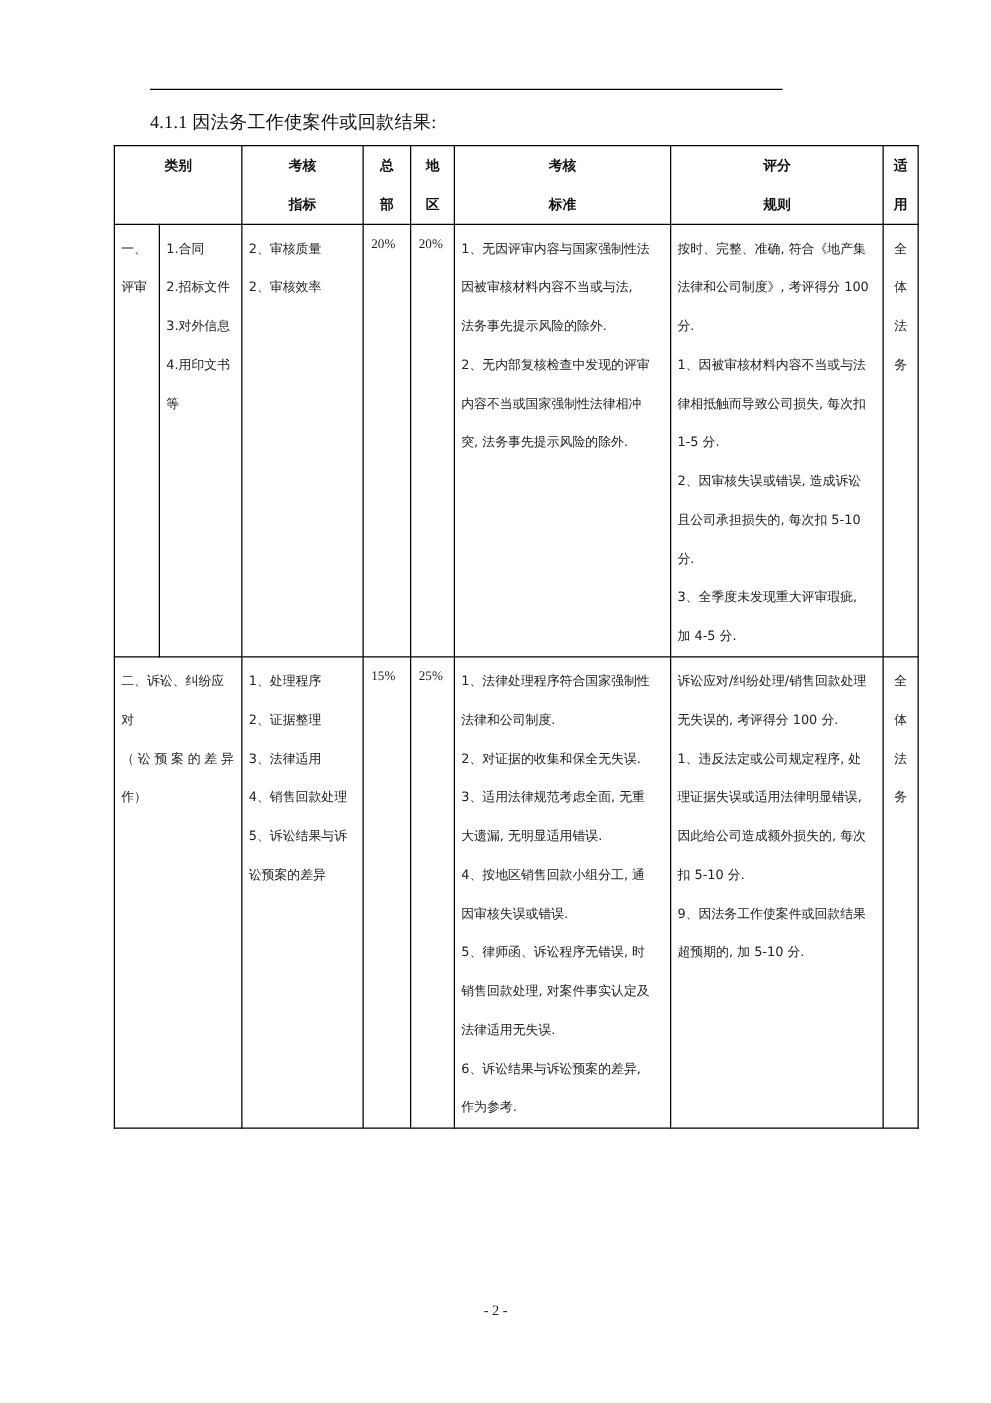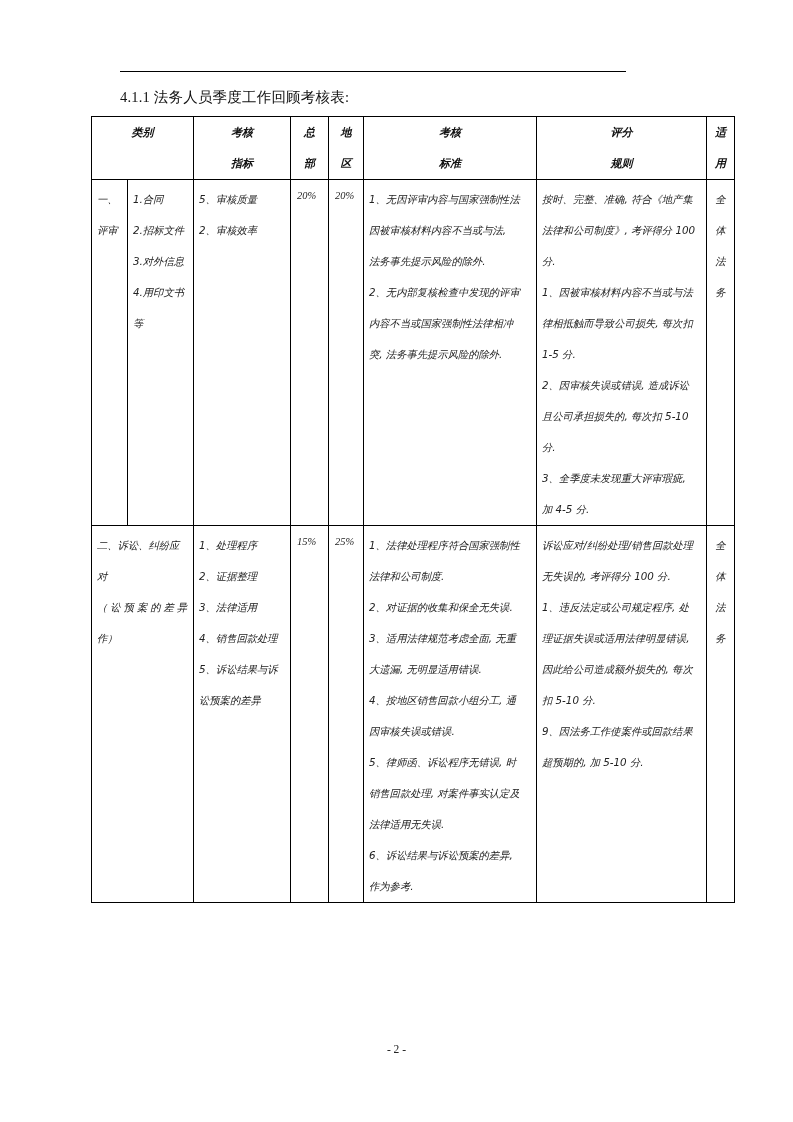--- a/index.html
+++ b/index.html
@@ -21,21 +21,20 @@
       position: absolute; left: 91px; top: 116px;
       border-collapse: collapse; table-layout: fixed;
       width: 643px;
       font-family: "DejaVu Sans", "Liberation Sans", sans-serif;
       font-size: 10.3px; color: #222;
     }
     table.review td, table.review th {
       border: 1.3px solid #000;
       vertical-align: top;
       padding: 0;
-      font-style: italic;
     }
     th.hdr {
       font-weight: bold; font-size: 11px; color: #111;
       text-align: center; vertical-align: middle;
       height: 57px;
     }
     th.hdr .line { display: block; line-height: 31px; }
     .cell { padding: 4px 5px 0 5px; line-height: 31px; }
     .cell .ln { display: block; white-space: nowrap; }
     .cell.narrow { padding-left: 5px; padding-right: 3px; }
@@ -44,21 +43,21 @@
     .page-number {
       position: absolute; left: 0; width: 793px; top: 1043px; text-align: center;
       font-family: "Liberation Serif", "DejaVu Serif", serif; font-size: 11.5px; color: #222;
     }
     .spaced { letter-spacing: 3px; }
   </style>
 </head>
 <body>
 
 <div class="hr"></div>
-<div class="section-title">4.1.1 法务人员季度工作回顾考核表:</div>
+<div class="section-title">4.1.1 因法务工作使案件或回款结果:</div>
 
 <table class="review">
   <colgroup>
     <col style="width:36px">
     <col style="width:66px">
     <col style="width:97px">
     <col style="width:38px">
     <col style="width:35px">
     <col style="width:173px">
     <col style="width:170px">
@@ -106,21 +105,21 @@
       <div class="cell">
         <span class="ln">1.合同</span>
         <span class="ln">2.招标文件</span>
         <span class="ln">3.对外信息</span>
         <span class="ln">4.用印文书</span>
         <span class="ln">等</span>
       </div>
     </td>
     <td>
       <div class="cell">
-        <span class="ln">5、审核质量</span>
+        <span class="ln">2、审核质量</span>
         <span class="ln">2、审核效率</span>
       </div>
     </td>
     <td>
       <div class="pct">20%</div>
     </td>
     <td>
       <div class="pct">20%</div>
     </td>
     <td>

